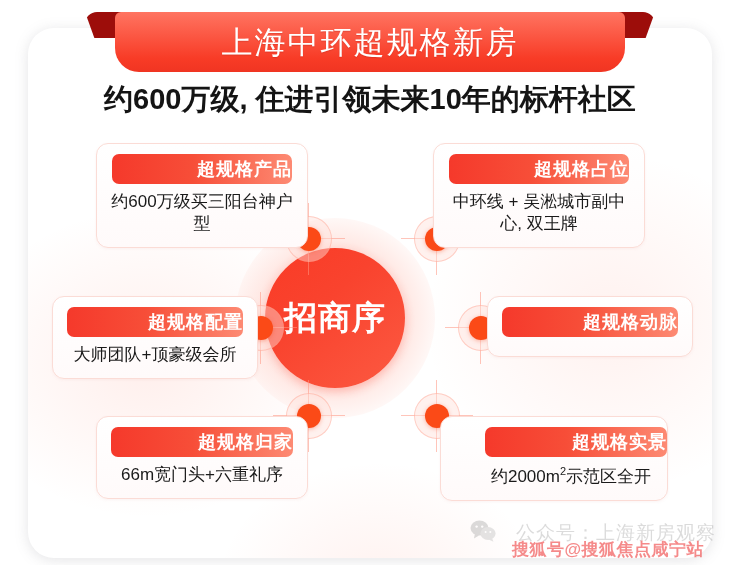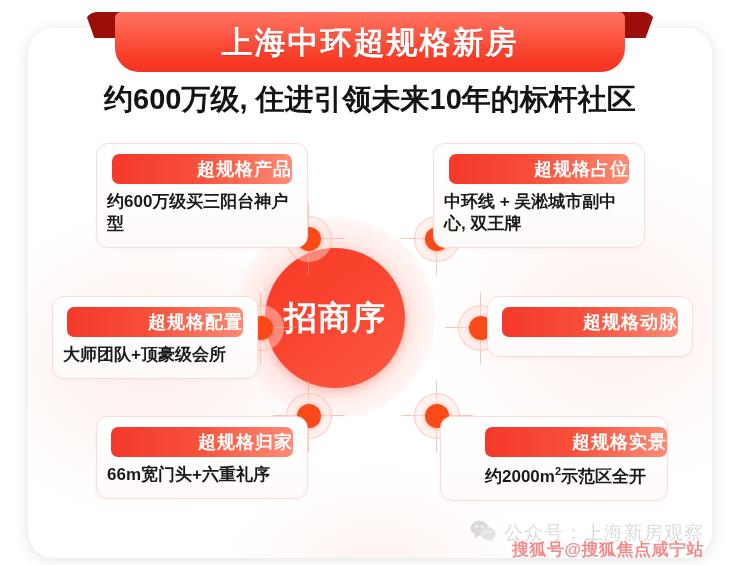--- a/index.html
+++ b/index.html
@@ -99,21 +99,21 @@
     height: 60px;
     background: linear-gradient(180deg, #ff7461 0%, #f83b26 78%, #f03522 100%);
     border-radius: 6px 6px 24px 24px;
     display: flex;
     align-items: center;
     justify-content: center;
   }
   .ribbon-title {
     color: #ffffff;
     font-size: 31px;
-    font-weight: 700;
+    font-weight: 400;
     letter-spacing: 2px;
     line-height: 1;
     text-shadow: 0 1px 1px rgba(160,20,10,0.25);
     white-space: nowrap;
   }
 
   
   .subtitle {
     position: absolute;
     left: 0;
@@ -221,23 +221,23 @@
   }
   .pill-text {
     color: #ffffff;
     font-size: 18px;
     font-weight: 700;
     letter-spacing: 1px;
     white-space: nowrap;
     line-height: 1;
   }
   .info-body {
-    text-align: left;
+    text-align: center;
     font-size: 17px;
-    font-weight: 700;
+    font-weight: 400;
     color: #1a1a1a;
     line-height: 1.30;
   }
 
   .info.c-tl { left: 96px;  top: 143px; width: 212px; }
   .info.c-tl .pill { width: 180px; }
   .info.c-tr { left: 433px; top: 143px; width: 212px; }
   .info.c-tr .pill { width: 180px; }
 
   .info.c-ml { left: 52px;  top: 296px; width: 206px; }
@@ -252,21 +252,21 @@
 
   .sup { font-size: 11px; vertical-align: super; }
 
   
   .wm-wechat {
     position: absolute;
     left: 470px;
     top: 520px;
     display: flex;
     align-items: flex-end;
-    gap: 8px;
+    gap: 20px;
     z-index: 50;
     opacity: 0.30;
   }
   .wm-wechat .wm-text {
     font-size: 19px;
     color: #8b8b8b;
     font-weight: 400;
     letter-spacing: 1px;
     white-space: nowrap;
   }

